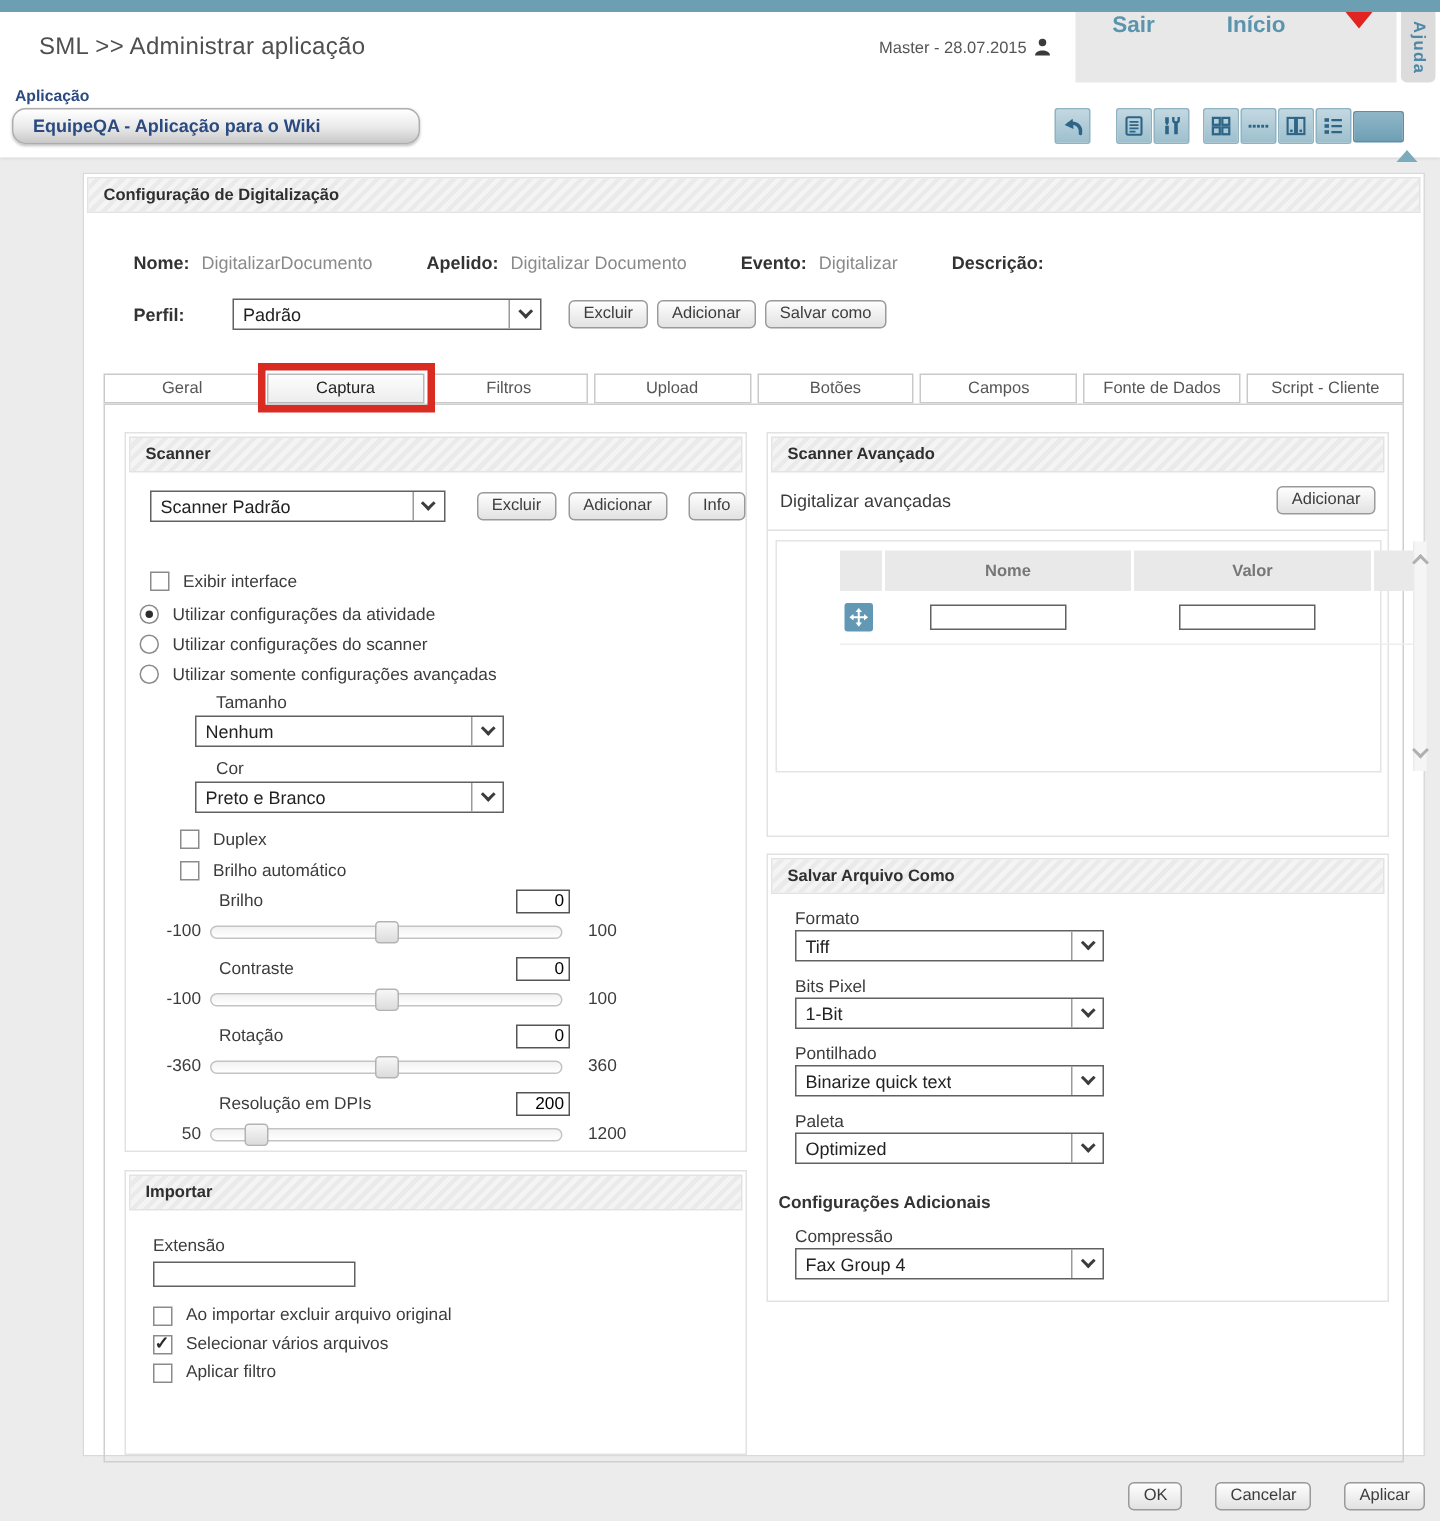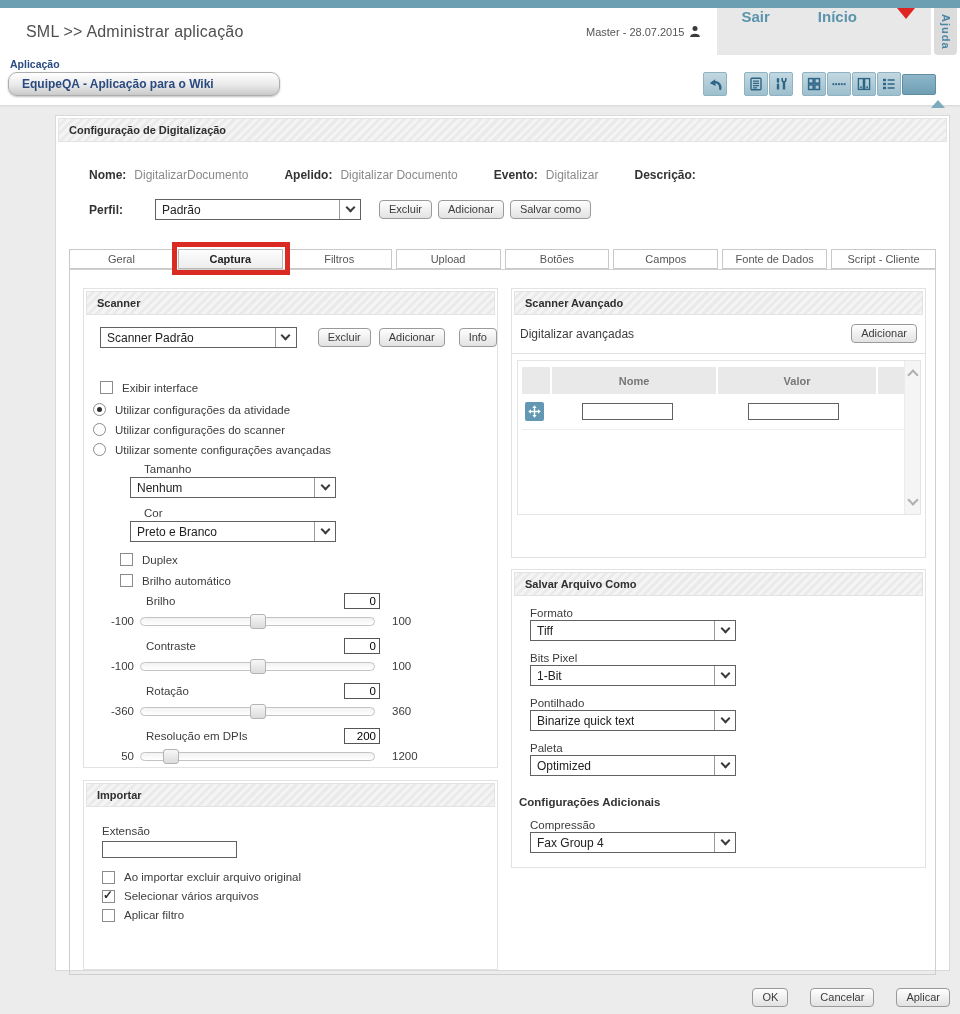--- a/index.html
+++ b/index.html
@@ -65,21 +65,21 @@
     display: flex; align-items: center; justify-content: center; }
   .chev { width: 7px; height: 7px; border-right: 2px solid #3c3c3c; border-bottom: 2px solid #3c3c3c; transform: rotate(45deg); margin-top: -4px; }
   
   .btn { border: 1px solid #9a9a9a; border-radius: 4px; background: linear-gradient(#fefefe, #e2e2e2);
     font-size: 11px; color: #3c3c3c; padding: 0 9px; height: 19px; line-height: 17px; cursor: pointer;
     font-family: "Liberation Sans", sans-serif; display: inline-block; }
   
   .tabs-row { display: flex; gap: 4px; margin: 29px 13px 0; position: relative; }
   .tab { flex: 1; text-align: center; font-size: 11px; color: #555; border: 1px solid #c9c9c9;
     background: #fff; height: 20px; line-height: 18px; cursor: pointer; white-space: nowrap; }
-  .tab.active { font-weight: bold; color: #222; background: linear-gradient(#fdfdfd, #ededed); border-color: #b9b9b9; }
+  .tab.active { font-weight: normal; color: #222; background: linear-gradient(#fdfdfd, #ededed); border-color: #b9b9b9; }
   .red-annotation { position: absolute; left: 103px; top: -7px; width: 118px; height: 33px;
     border: 5px solid #d92b21; pointer-events: none; z-index: 5; }
   .tab-content { border: 1px solid #cfcfcf; margin: 0 13px; height: 706px; display: flex; gap: 13px; padding: 18px 0 0 13px; }
   .col { width: 415px; }
   .group-box { border: 1px solid #e2e2e2; background: #fff; }
   
   .box-scanner { height: 480px; }
   .scanner-row { display: flex; align-items: center; margin: 12px 0 0 16px; }
   .cb-row, .radio-row { display: flex; align-items: center; gap: 9px; font-size: 11.5px; color: #3c3c3c; cursor: pointer; }
   .cb { width: 13px; height: 13px; border: 1px solid #8b8b8b; background: #fff; position: relative; flex: 0 0 13px; }
@@ -101,21 +101,21 @@
   .sg-thumb { position: absolute; top: -4px; width: 16px; height: 15px; border: 1px solid #b3b3b3; border-radius: 3px;
     background: linear-gradient(#f7f7f7, #dcdcdc); cursor: pointer; }
   .sg-max { padding-left: 17px; font-size: 11.5px; color: #3c3c3c; }
   
   .box-importar { height: 190px; margin-top: 12px; }
   
   .box-avancado { height: 270px; }
   .cap-row { display: flex; align-items: center; margin: 9px 8px 0 8px; }
   .cap-label { font-size: 12px; color: #3c3c3c; }
   .cap-sep { border-top: 1px solid #e0e0e0; margin: 10px 0 0 0; }
-  .cap-grid { margin: 6px 4px 0 5px; border: 1px solid #e4e4e4; height: 155px; display: flex; }
+  .cap-grid { margin: 6px 4px 0 5px; border: 1px solid #e4e4e4; height: 155px; display: flex; padding-left: 38px; }
   .grid-main { flex: 1; padding: 6px 0 0 4px; }
   .grid-head { display: flex; gap: 2px; }
   .gh-cell { background: #e9e9e9; height: 27px; font-size: 11px; font-weight: bold; color: #777;
     display: flex; align-items: center; justify-content: center; }
   .gh-c1 { width: 28px; } .gh-c2 { width: 164px; } .gh-c3 { width: 158px; } .gh-c4 { width: 26px; }
   .grid-row { height: 36px; position: relative; border-bottom: 1px solid #eee; }
   .move-ic { position: absolute; left: 3px; top: 8px; width: 19px; height: 19px; background: #6298b4; border-radius: 2px;
     display: flex; align-items: center; justify-content: center; cursor: grab; }
   .grid-inp1 { position: absolute; left: 60px; top: 9px; width: 91px; }
   .grid-inp2 { position: absolute; left: 226px; top: 9px; width: 91px; }

